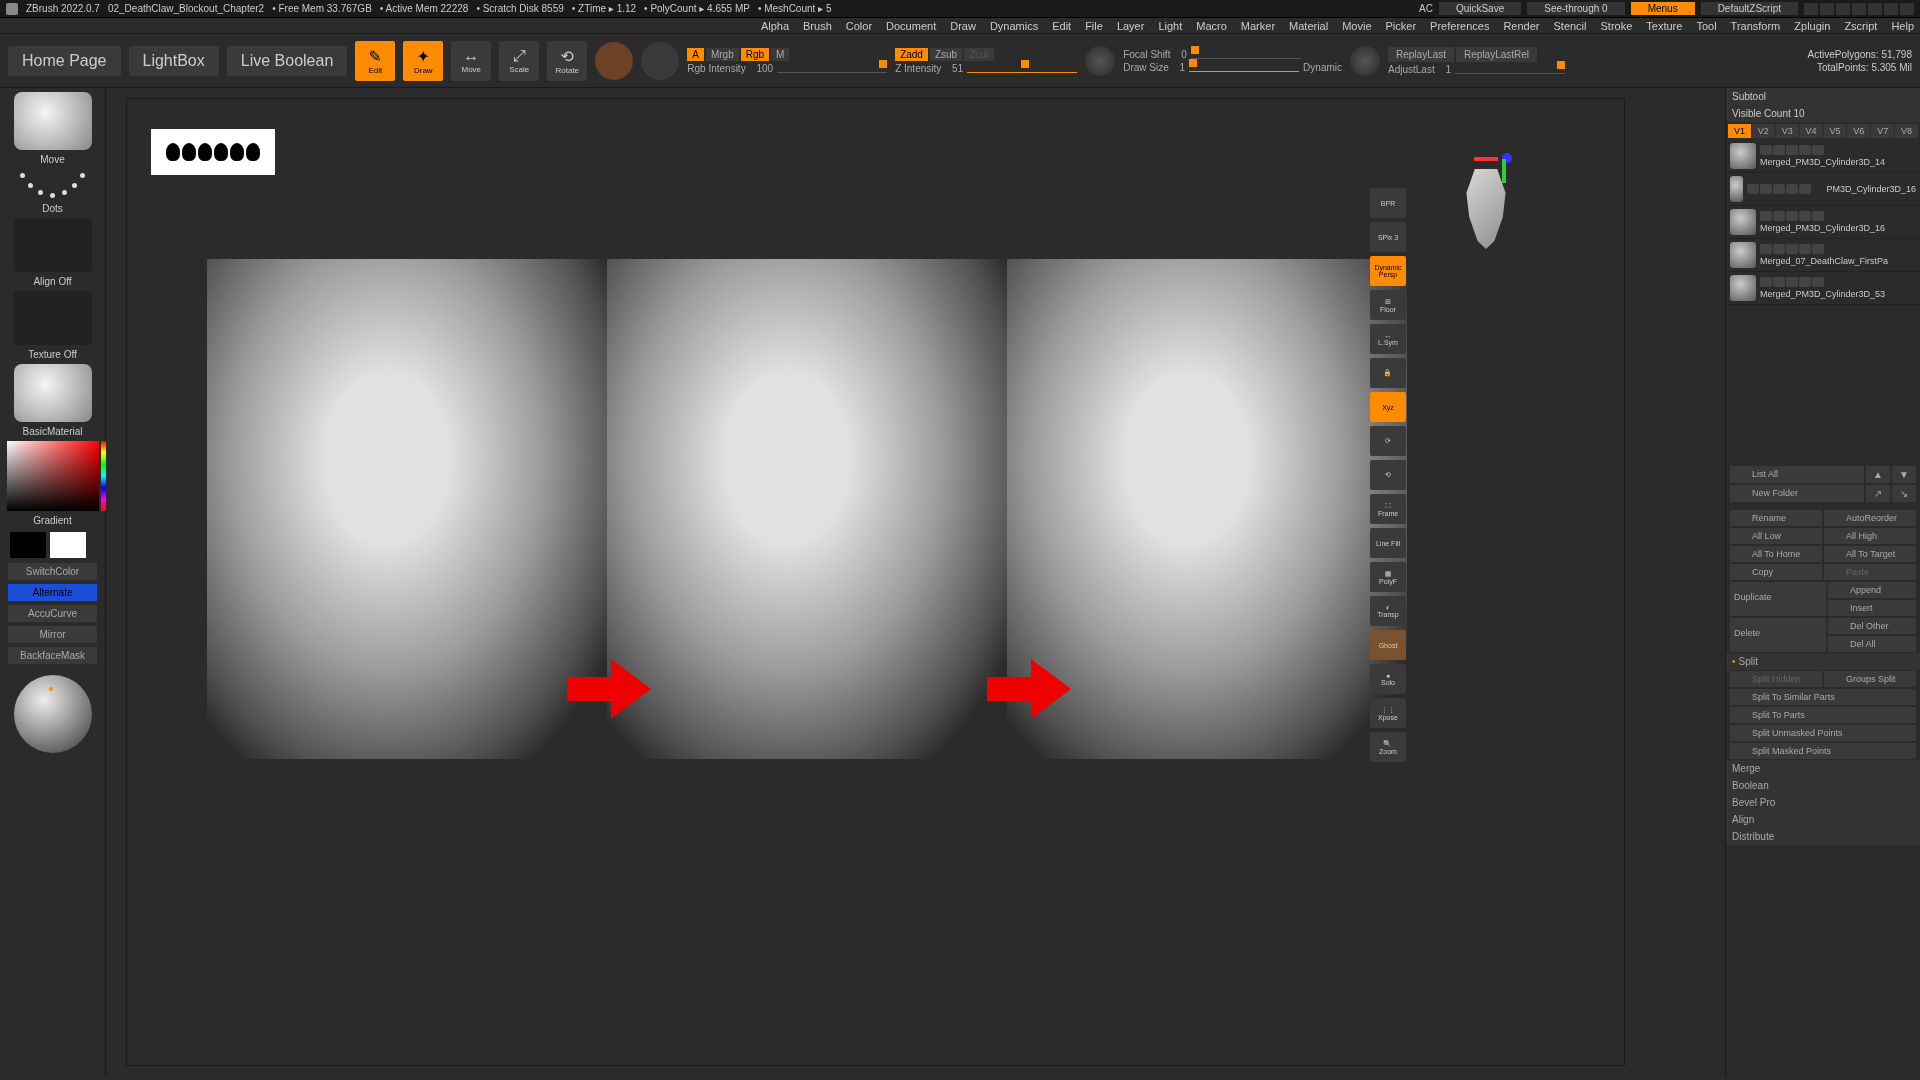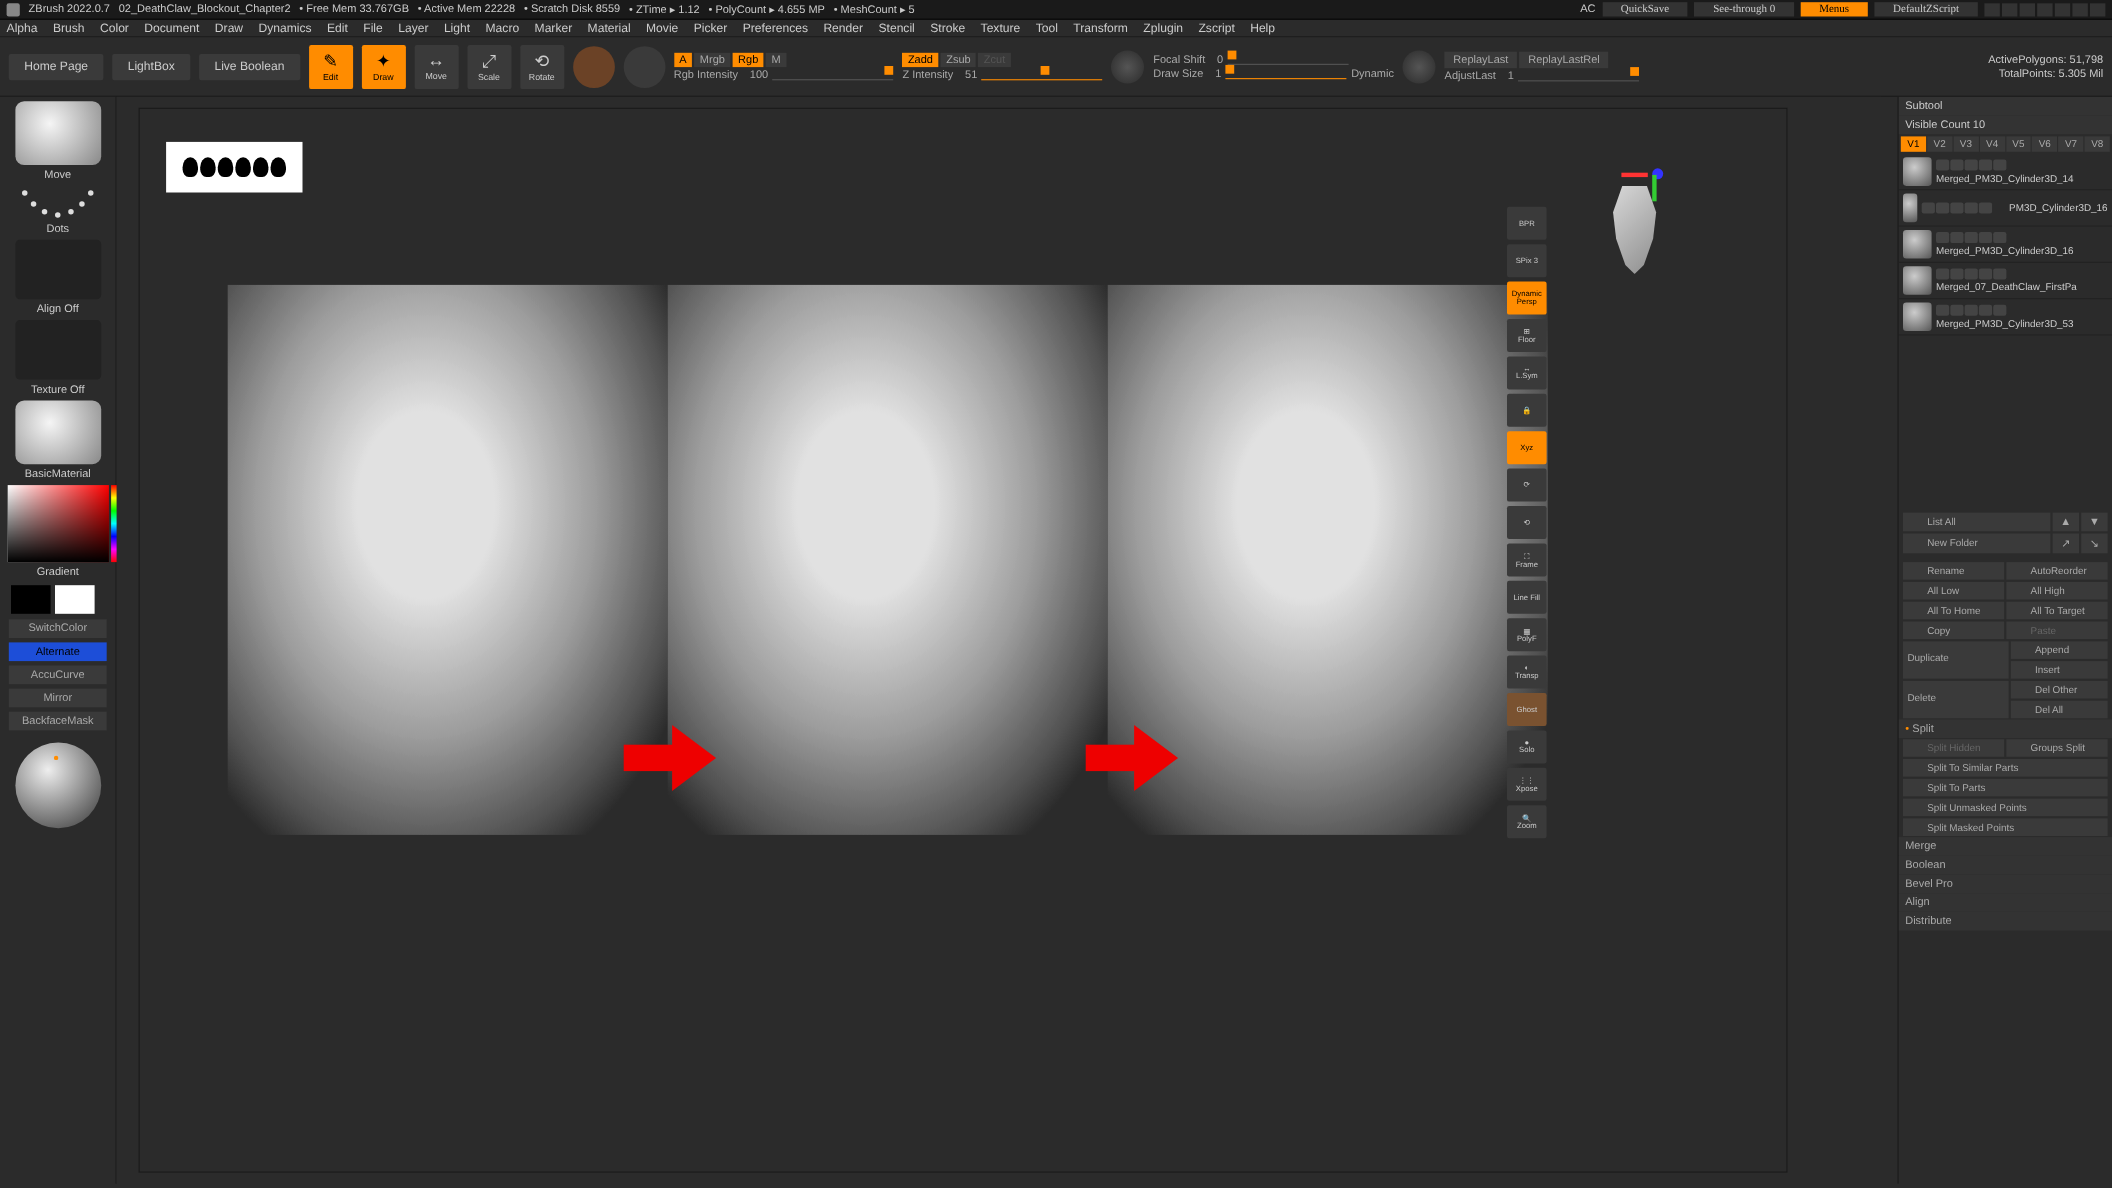--- a/index.html
+++ b/index.html
@@ -3,32 +3,32 @@
 <meta charset="utf-8">
 <style>
 * { margin: 0; padding: 0; box-sizing: border-box; font-family: Arial, sans-serif; user-select: none; }
 body { background: #2b2b2b; color: #aaa; font-size: 10px; width: 1920px; height: 1080px; overflow: hidden; }
 
 
 .titlebar { height: 18px; background: #1a1a1a; display: flex; align-items: center; padding: 0 6px; gap: 8px; border-bottom: 1px solid #000; }
 .titlebar .logo { width: 12px; height: 12px; background: #888; border-radius: 2px; }
 .titlebar-text { color: #ccc; font-size: 10px; }
 .titlebar-right { margin-left: auto; display: flex; align-items: center; gap: 6px; }
-.titlebar-btn { padding: 1px 17px; background: #333; color: #ccc; font-size: 10px; cursor: pointer; font-family: Liberation Serif, serif; }
+.titlebar-btn { padding: 1px 17px; background: #333; color: #ccc; font-size: 10px; cursor: pointer; }
 .titlebar-btn.orange { background: #ff8c00; color: #000; }
 .win-controls { display: flex; gap: 2px; }
 .win-btn { width: 14px; height: 12px; background: #333; cursor: pointer; }
 
 
-.menubar { height: 16px; background: #2b2b2b; display: flex; align-items: center; padding: 0 6px; gap: 14px; border-bottom: 1px solid #1a1a1a; }
+.menubar { height: 16px; background: #2b2b2b; display: flex; align-items: center; padding: 0 6px; gap: 14px; border-bottom: 1px solid #1a1a1a; justify-content: flex-end; }
 .menu-item { color: #ccc; font-size: 11px; cursor: pointer; }
 
 
 .toolbar { height: 54px; background: #2b2b2b; display: flex; align-items: center; padding: 4px 8px; gap: 8px; border-bottom: 1px solid #1a1a1a; }
-.tool-btn-text { padding: 6px 14px; background: #3a3a3a; color: #ccc; font-size: 11px; cursor: pointer; border-radius: 2px; }
+.tool-btn-text { padding: 6px 14px; background: #3a3a3a; color: #ccc; font-size: 16px; cursor: pointer; border-radius: 2px; }
 .tool-icon-btn { width: 40px; height: 40px; background: #3a3a3a; display: flex; flex-direction: column; align-items: center; justify-content: center; font-size: 8px; color: #ccc; cursor: pointer; border-radius: 2px; }
 .tool-icon-btn.active { background: #ff8c00; color: #000; }
 .tool-icon-btn .icon { font-size: 16px; }
 .tool-round { width: 38px; height: 38px; border-radius: 50%; background: #3a3a3a; cursor: pointer; }
 .tool-round.brown { background: #6b4226; }
 .mode-block { display: flex; flex-direction: column; gap: 2px; }
 .mode-row { display: flex; gap: 2px; }
 .mode-btn { padding: 2px 8px; background: #3a3a3a; font-size: 10px; cursor: pointer; }
 .mode-btn.small { padding: 1px 5px; }
 .mode-btn.active { background: #ff8c00; color: #000; }

